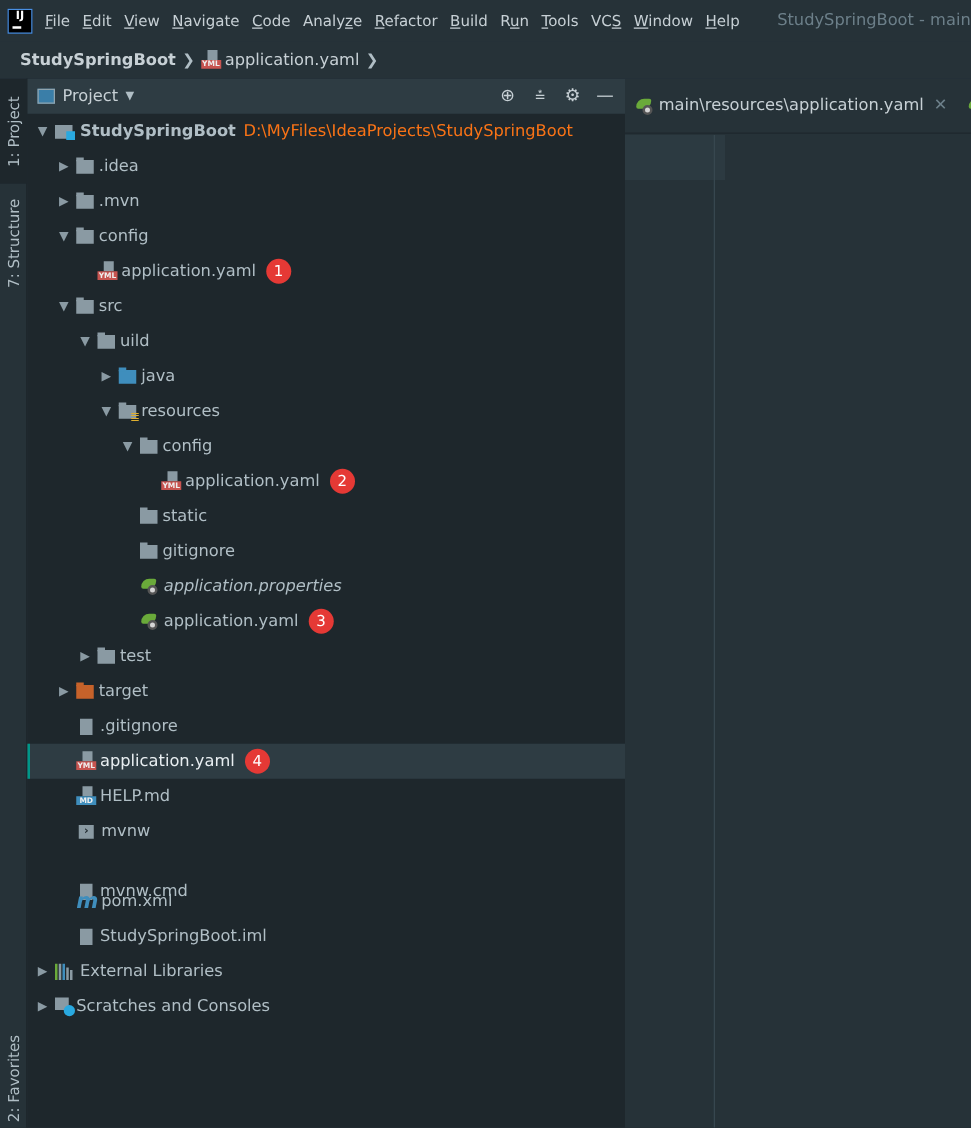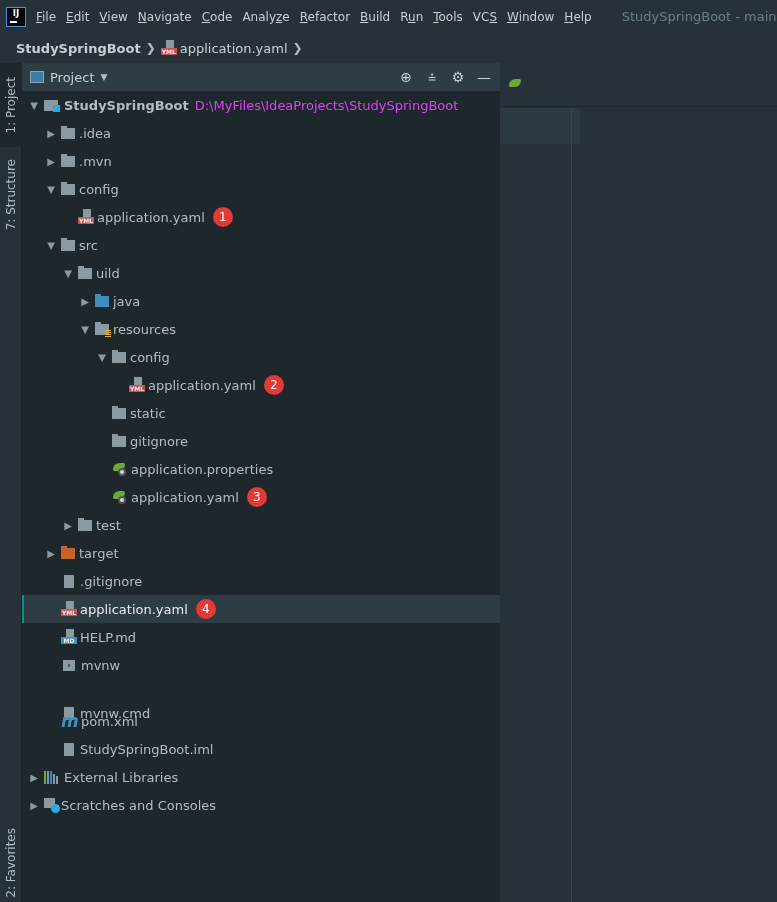--- a/index.html
+++ b/index.html
@@ -30,21 +30,21 @@
   .row.selected { background: #2e3c43; border-left: 2px solid #009688; }
   .arrow { width: 12px; font-size: 10px; color: #8a9aa3; text-align: center; margin-right: 4px; }
   .folder { width: 14px; height: 11px; background: #8a9aa3; position: relative; margin-right: 4px; }
   .folder::before { content: ""; position: absolute; left: 0; top: -2px; width: 6px; height: 3px; background: #8a9aa3; }
   .folder.blue { background: #3f8ebd; }
   .folder.blue::before { background: #3f8ebd; }
   .folder.orange { background: #c6622a; }
   .folder.orange::before { background: #c6622a; }
   .label { color: #b0bec5; }
   .label.white { color: #e8eef1; }
-  .path { color: #d946ef; margin-left: 6px; }
+  .path { color: #f97316; margin-left: 6px; }
   .bold { font-weight: bold; color: #b0bec5; }
   .badge { width: 20px; height: 20px; border-radius: 50%; background: #e53935; color: #fff; font-size: 12px; display: flex; align-items: center; justify-content: center; margin-left: 8px; }
   .ficon { width: 16px; height: 16px; position: relative; margin-right: 3px; }
   .yml-icon .sheet { position: absolute; left: 5px; top: 0; width: 8px; height: 8px; background: #8a9aa3; }
   .yml-icon .tag { position: absolute; left: 0; bottom: 1px; width: 16px; height: 7px; background: #c75450; color: #eee; font-size: 6px; line-height: 7px; text-align: center; font-weight: bold; }
   .md-icon .tag { background: #3f8ebd; }
   .spring-icon { width: 16px; height: 16px; position: relative; margin-right: 3px; }
   .spring-icon .leaf { position: absolute; left: 1px; top: 2px; width: 12px; height: 8px; background: #6aaa3a; border-radius: 8px 2px 8px 2px; }
   .spring-icon .gear { position: absolute; left: 6px; top: 7px; width: 8px; height: 8px; border-radius: 50%; background: #d5d5d5; border: 2px solid #555; }
   .proj-icon { width: 16px; height: 14px; position: relative; margin-right: 4px; }
@@ -197,21 +197,21 @@
       <div class="row" style="top: 308px; padding-left: 74px;">
         <span class="arrow"></span>
         <span class="folder"></span>
         <span class="label">static</span>
       </div>
       <div class="row" style="top: 336px; padding-left: 74px;">
         <span class="arrow"></span>
         <span class="folder"></span>
         <span class="label">gitignore</span>
       </div>
-      <div class="row" style="top: 364px; padding-left: 74px;">
+      <div class="row" style="top: 364px; padding-left: 74px; font-style: italic;">
         <span class="arrow"></span>
         <span class="spring-icon">
           <span class="leaf"></span>
           <span class="gear"></span>
         </span>
         <span class="label">application.properties</span>
       </div>
       <div class="row" style="top: 392px; padding-left: 74px;">
         <span class="arrow"></span>
         <span class="spring-icon">
@@ -293,20 +293,28 @@
         <span class="label">Scratches and Consoles</span>
       </div>
     </div>
 </div>
 
 <div class="editor">
   <div class="tabs" id="tabs">
       <div class="tab">
         <span class="spring-icon">
           <span class="leaf"></span>
+          <span class="gear"></span>
+        </span>
+        <span>main\resources\application.yaml</span>
+        <span class="tab-close">✕</span>
+      </div>
+      <div class="tab">
+        <span class="spring-icon">
+          <span class="leaf"></span>
         </span>
       </div>
     </div>
   <div class="line-hl"></div>
   <div class="gutter"></div>
 </div>
 
 <style>
   .tree { margin-top: 0; }
   .project-panel .tree { position: absolute; top: 28px; left: 0; width: 478px; }

